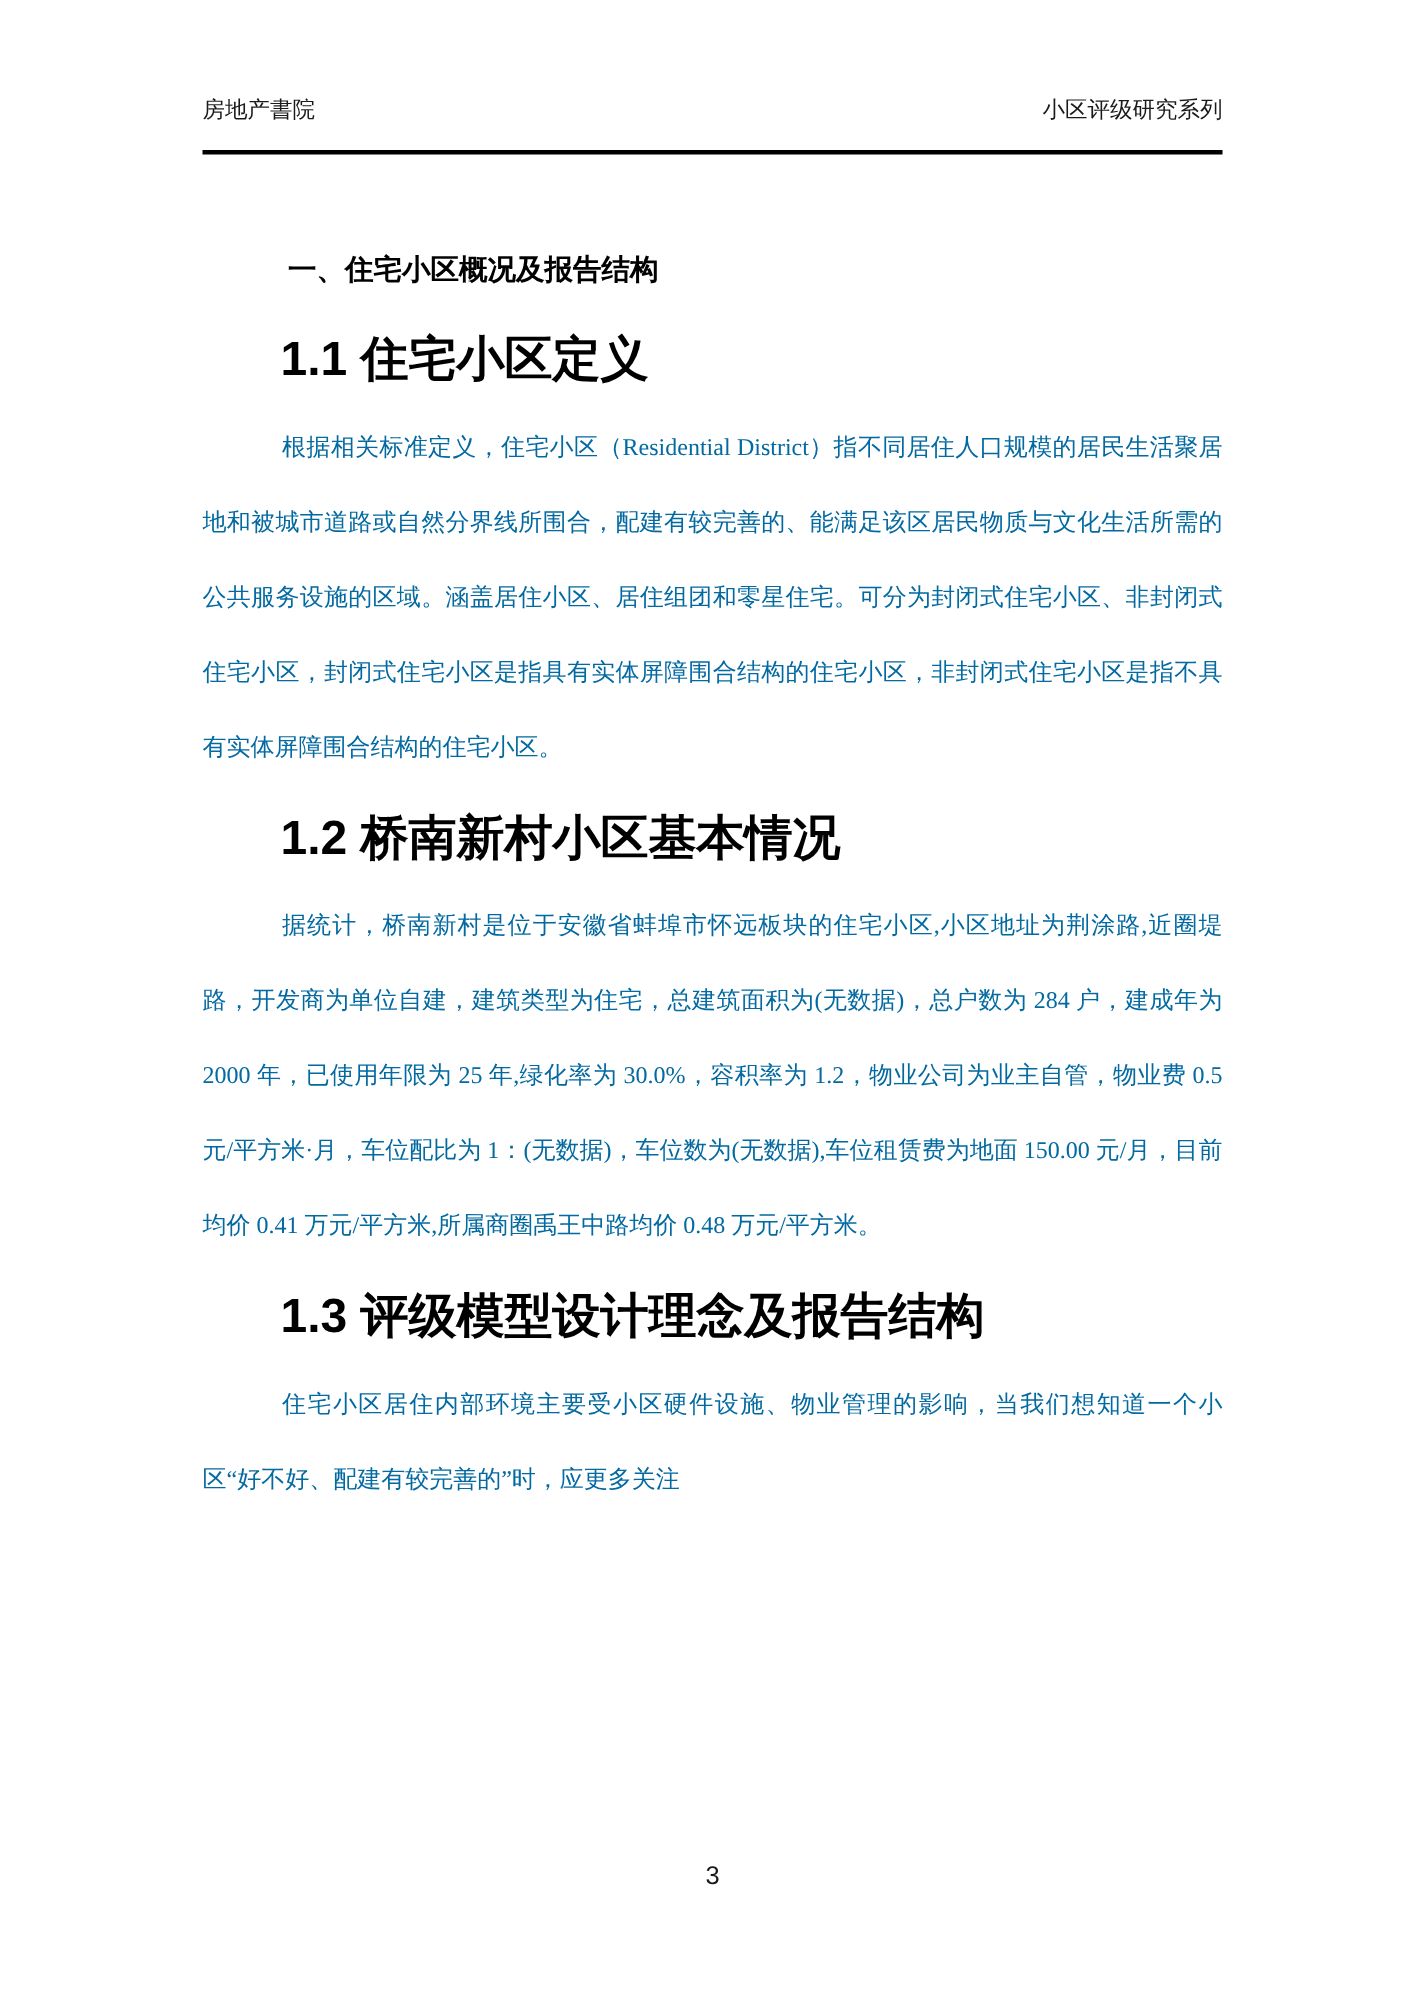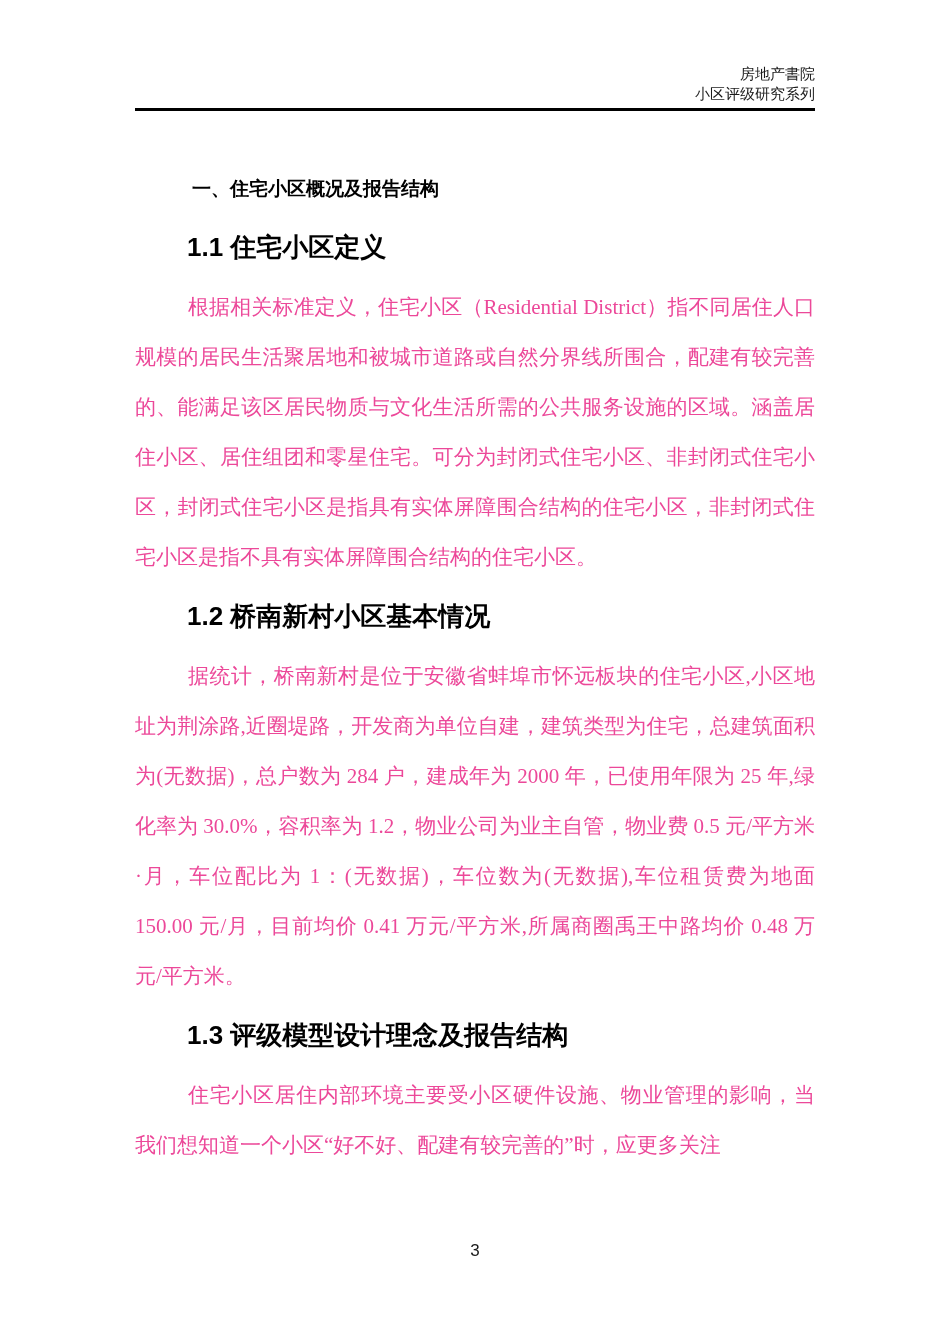--- a/index.html
+++ b/index.html
@@ -12,61 +12,60 @@
     width: 950px;
     height: 1344px;
     background: #ffffff;
     color: #1a1a1a;
     font-family: "Liberation Serif", "DejaVu Serif", serif;
     overflow: hidden;
   }
   .page-header {
     margin: 0 135px;
     padding-top: 64px;
-    padding-bottom: 4px;
+    padding-bottom: 16px;
     border-bottom: 3px solid #000000;
     display: flex;
     justify-content: space-between;
     align-items: flex-end;
     font-family: "Liberation Sans", "DejaVu Sans", sans-serif;
     font-size: 15px;
     line-height: 20px;
     color: #1a1a1a;
-    flex-direction: column;
   }
   .page-main {
     margin: 0 135px;
   }
   .doc-title {
     font-family: "Liberation Sans", "DejaVu Sans", sans-serif;
     font-weight: 700;
     font-size: 19px;
     line-height: 32px;
     margin: 62px 0 0 57px;
     color: #000000;
   }
   .section-heading {
     font-family: "Liberation Sans", "DejaVu Sans", sans-serif;
     font-weight: 700;
-    font-size: 26px;
+    font-size: 32px;
     line-height: 32px;
     margin: 26px 0 0 52px;
     color: #000000;
   }
   .section-heading.tight {
     margin-top: 18px;
   }
   .body-par {
-    font-size: 21px;
+    font-size: 16px;
     line-height: 50px;
     text-align: justify;
     text-justify: inter-ideograph;
     text-indent: 53px;
     margin: 19px 0 0 0;
-    color: #ec4899;
+    color: #0369a1;
     word-break: break-word;
   }
   .page-footer {
     position: absolute;
     left: 0;
     right: 0;
     top: 1241px;
     text-align: center;
     font-family: "Liberation Sans", "DejaVu Sans", sans-serif;
     font-size: 17px;

